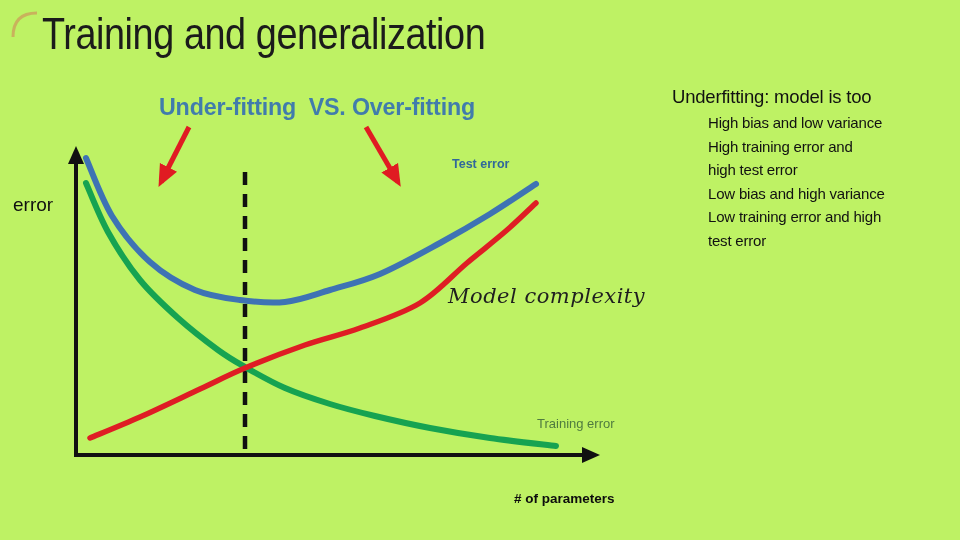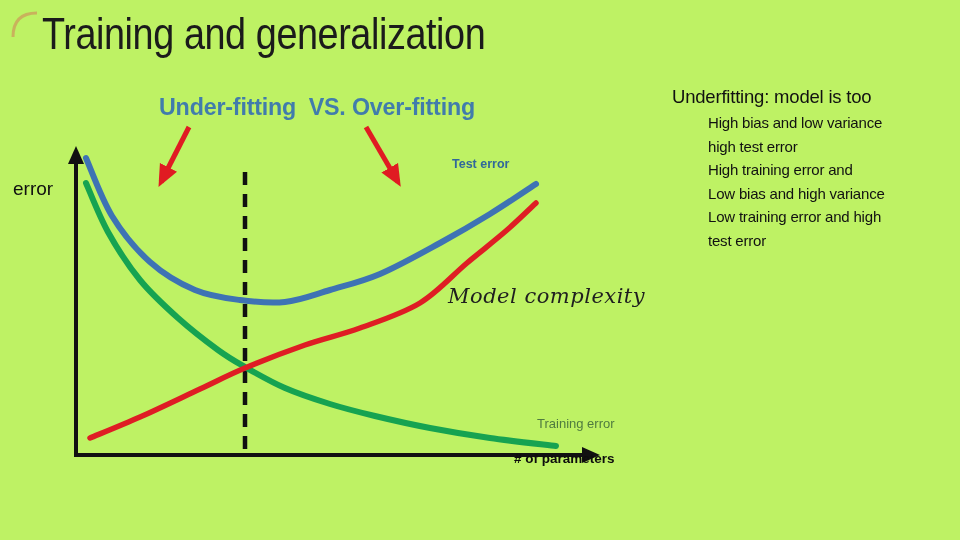--- a/index.html
+++ b/index.html
@@ -9,28 +9,28 @@
   }
   .plot-svg{position:absolute;left:0;top:0;pointer-events:none;}
   .slide-title{
     position:absolute;left:42px;top:8px;font-size:45px;letter-spacing:-0.5px;
     transform:scaleX(0.84);transform-origin:left top;white-space:pre;color:#1b1b1b;
   }
   .vs-heading{
     position:absolute;left:159px;top:93px;font-size:24px;font-weight:bold;
     letter-spacing:-0.2px;white-space:pre;transform:scaleX(0.97);transform-origin:left top;
   }
-  .axis-label-y{position:absolute;left:13px;top:178px;font-size:19px;color:#101010;}
+  .axis-label-y{position:absolute;left:13px;top:194px;font-size:19px;color:#101010;}
   .test-error-label{position:absolute;left:452px;top:157px;font-size:12.5px;font-weight:bold;}
   .training-error-label{position:absolute;left:537px;top:416px;font-size:13px;font-weight:normal;}
   .model-complexity-label{
     position:absolute;left:448px;top:284px;font-size:21px;font-style:italic;
     font-family:"DejaVu Serif",serif;color:#1f1f1f;letter-spacing:0.5px;
   }
-  .x-axis-label{position:absolute;left:514px;top:451px;font-size:13.5px;font-weight:bold;color:#0d0d0d;}
+  .x-axis-label{position:absolute;left:514px;top:491px;font-size:13.5px;font-weight:bold;color:#0d0d0d;}
   .right-panel{position:absolute;left:672px;top:82px;width:288px;color:#111;}
   .rp-para{font-size:18.5px;line-height:29px;letter-spacing:-0.2px;}
   .rp-para .term{font-weight:normal;}
   .rp-sub{font-size:15px;line-height:23.5px;padding-left:36px;letter-spacing:-0.2px;}
 </style>
 </head>
 <body>
 
 <div class="slide">
 
@@ -73,22 +73,22 @@
   <div class="training-error-label" style="color: rgb(79, 123, 63);">Training error</div>
 
   <div class="x-axis-label"># of parameters</div>
 
   <div class="right-panel">
     <div class="rp-para">
       <div><span class="term">Underfitting:</span><span> model is too</span></div>
     </div>
     <div class="rp-sub">
         <div>High bias and low variance</div>
+        <div>High training error and</div>
         <div>high test error</div>
-        <div>High training error and</div>
       </div>
 
     <div class="rp-sub">
         <div>Low bias and high variance</div>
         <div>Low training error and high</div>
         <div>test error</div>
       </div>
   </div>
 
 </div>

